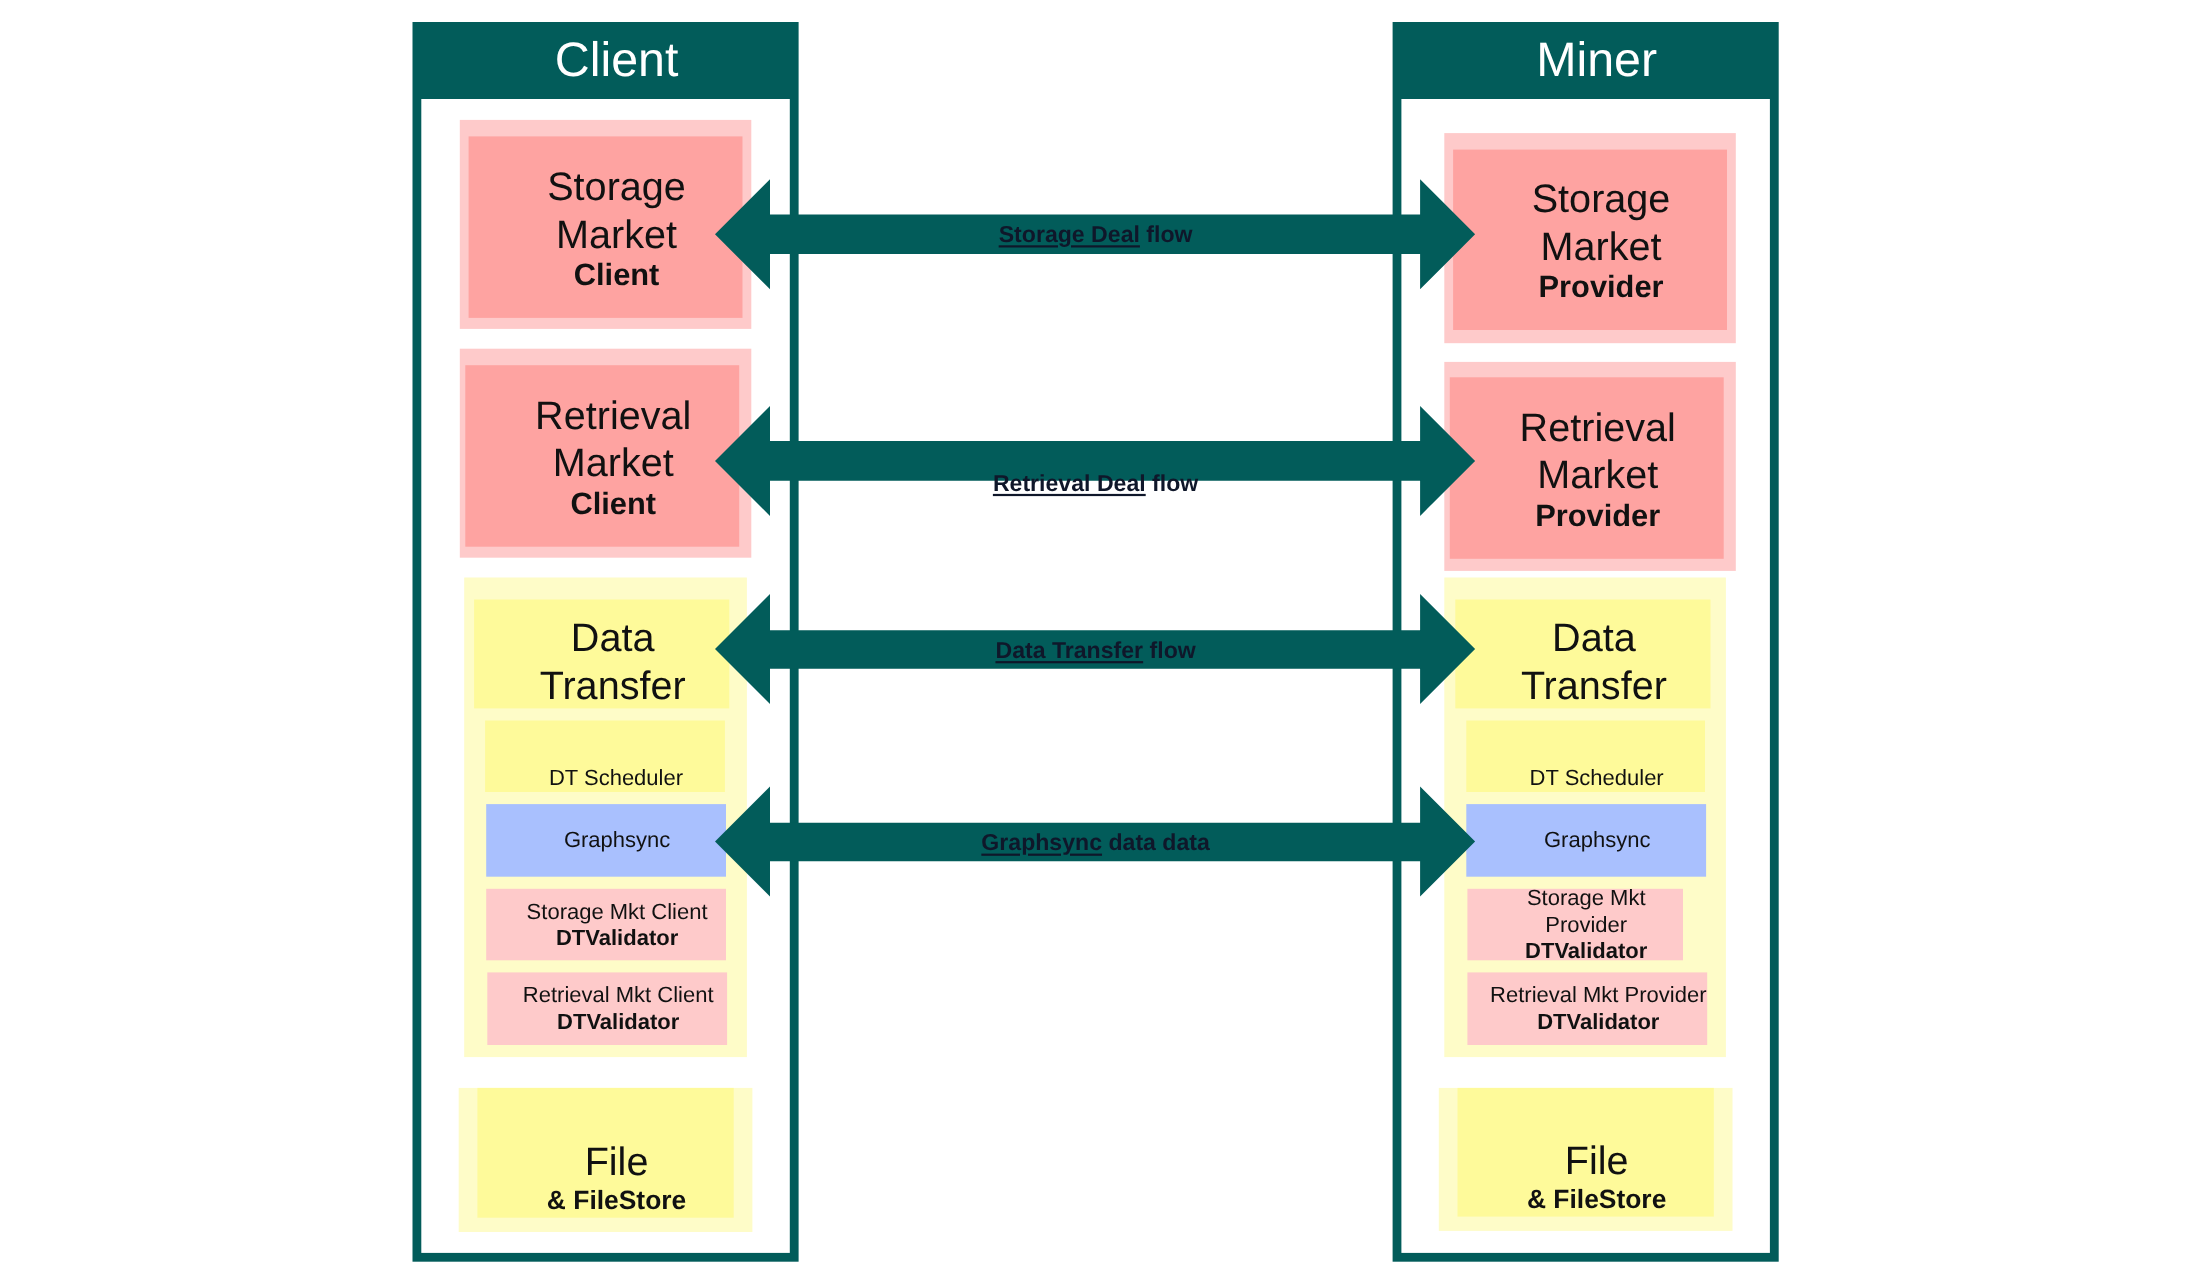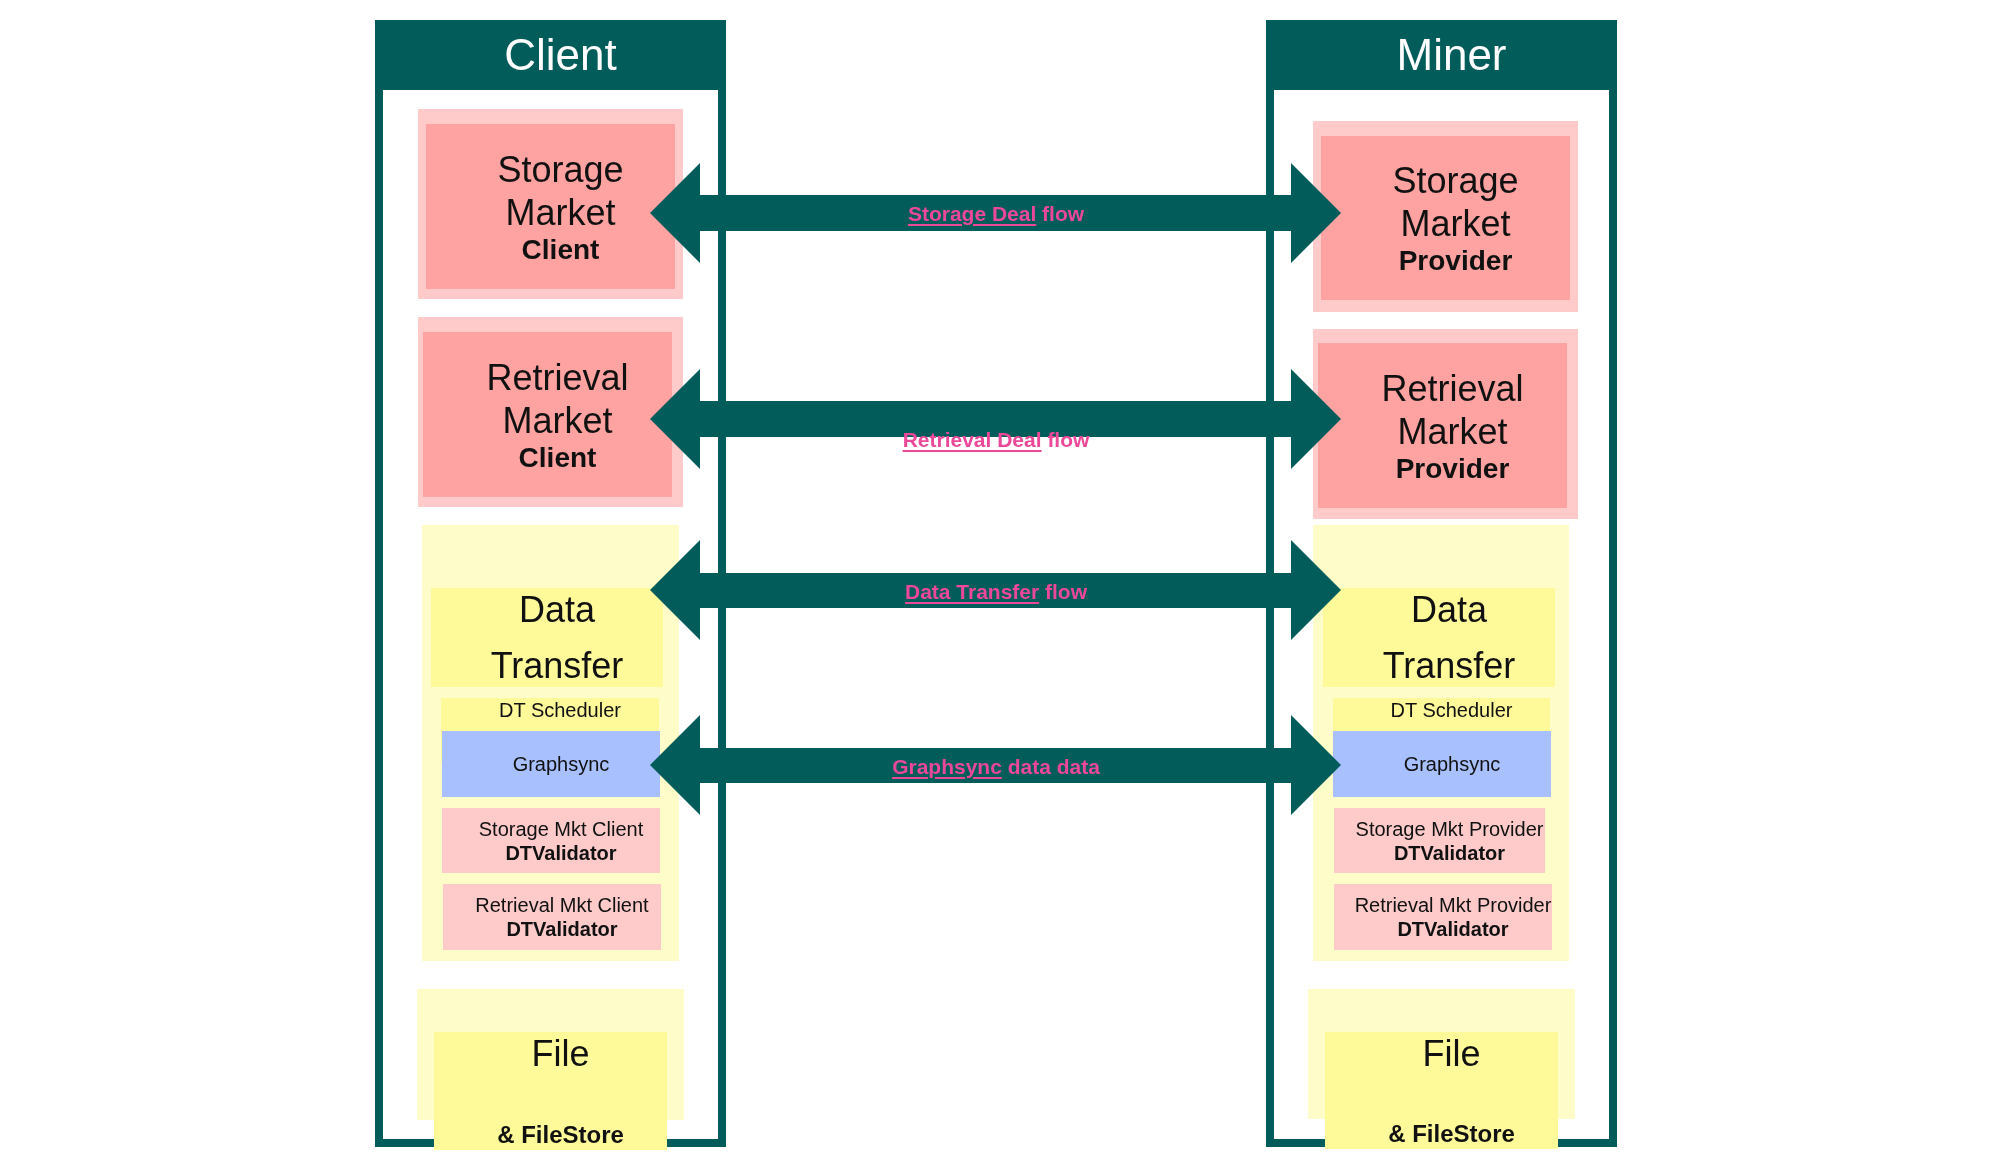--- a/index.html
+++ b/index.html
@@ -5,30 +5,30 @@
   html, body { margin:0; padding:0; background:#ffffff; }
   body { width:2000px; height:1170px; position:relative; overflow:hidden;
          font-family:"Liberation Sans", sans-serif; color:#111; }
   .abs { position:absolute; box-sizing:border-box;padding-left:20px; }
   .column { background:#025c5a; }
   .col-header { color:#fff; font-size:44px; text-align:center; line-height:70px; }
   .col-body { background:#fff; }
   .pink-out { background:#fecaca; }
   .pink-in  { background:#fea3a1; display:flex; flex-direction:column; align-items:center; justify-content:center; text-align:center; }
   .yel-out  { background:#fefcc8; }
-  .yel-in   { background:#fefa9a; display:flex; flex-direction:column; align-items:center; justify-content:space-between; text-align:center;margin-top:43px; }
+  .yel-in   { background:#fefa9a; display:flex; flex-direction:column; align-items:center; justify-content:flex-end; text-align:center; }
   .blue     { background:#a9c0fe; display:flex; align-items:center; justify-content:center; text-align:center; }
   .lpink    { background:#fecaca; display:flex; flex-direction:column; align-items:center; justify-content:center; text-align:center; }
   .big { font-weight:normal; font-size:36px; line-height:43px; }
   .sub { font-weight:bold; font-size:28px; line-height:32px; }
   .sub2 { font-weight:bold; font-size:24px; line-height:30px; }
   .small { font-size:20px; line-height:24px; }
   .smallb { font-size:20px; font-weight:bold; line-height:24px; }
   svg.arrows { position:absolute; left:0; top:0; }
-  .flow-label { position:absolute; color:#ec4899; font-weight:bold; font-size:21px; white-space:nowrap; transform:translate(-50%,-50%); }
+  .flow-label { position:absolute; color:#0f172a; font-weight:bold; font-size:21px; white-space:nowrap; transform:translate(-50%,-50%); }
   .flow-label .u { text-decoration:underline; text-underline-offset:3px; }
 </style>
 </head>
 <body>
 
 <div class="abs column" style="left:375px; top:20px; width:351px; height:1127px;"></div>
 <div class="abs col-header" style="left:375px; top:20px; width:351px; height:70px;">Client</div>
 <div class="abs col-body" style="left:383px; top:90px; width:335px; height:1049px;"></div>
 
 <div class="abs pink-out" style="left:418px; top:109px; width:265px; height:190px;"></div>
@@ -93,21 +93,21 @@
 <div class="abs yel-in" style="left:1323px; top:545px; width:232px; height:99px;">
   <div class="big">Data</div>
   <div class="big">Transfer</div>
 </div>
 <div class="abs yel-in" style="left:1333px; top:655px; width:217px; height:65px;">
   <div class="small">DT Scheduler</div>
 </div>
 <div class="abs blue" style="left:1333px; top:731px; width:218px; height:66px;">
   <div class="small">Graphsync</div>
 </div>
-<div class="abs lpink" style="left:1334px; top:808px; width:211px; height:65px;">
+<div class="abs lpink" style="left:1334px; top:808px; width:196px; height:65px;">
   <div class="small">Storage Mkt Provider</div>
   <div class="smallb">DTValidator</div>
 </div>
 <div class="abs lpink" style="left:1334px; top:884px; width:218px; height:66px;">
   <div class="small">Retrieval Mkt Provider</div>
   <div class="smallb">DTValidator</div>
 </div>
 
 <div class="abs yel-out" style="left:1308px; top:989px; width:267px; height:130px;"></div>
 <div class="abs yel-in" style="left:1325px; top:989px; width:233px; height:117px;">

